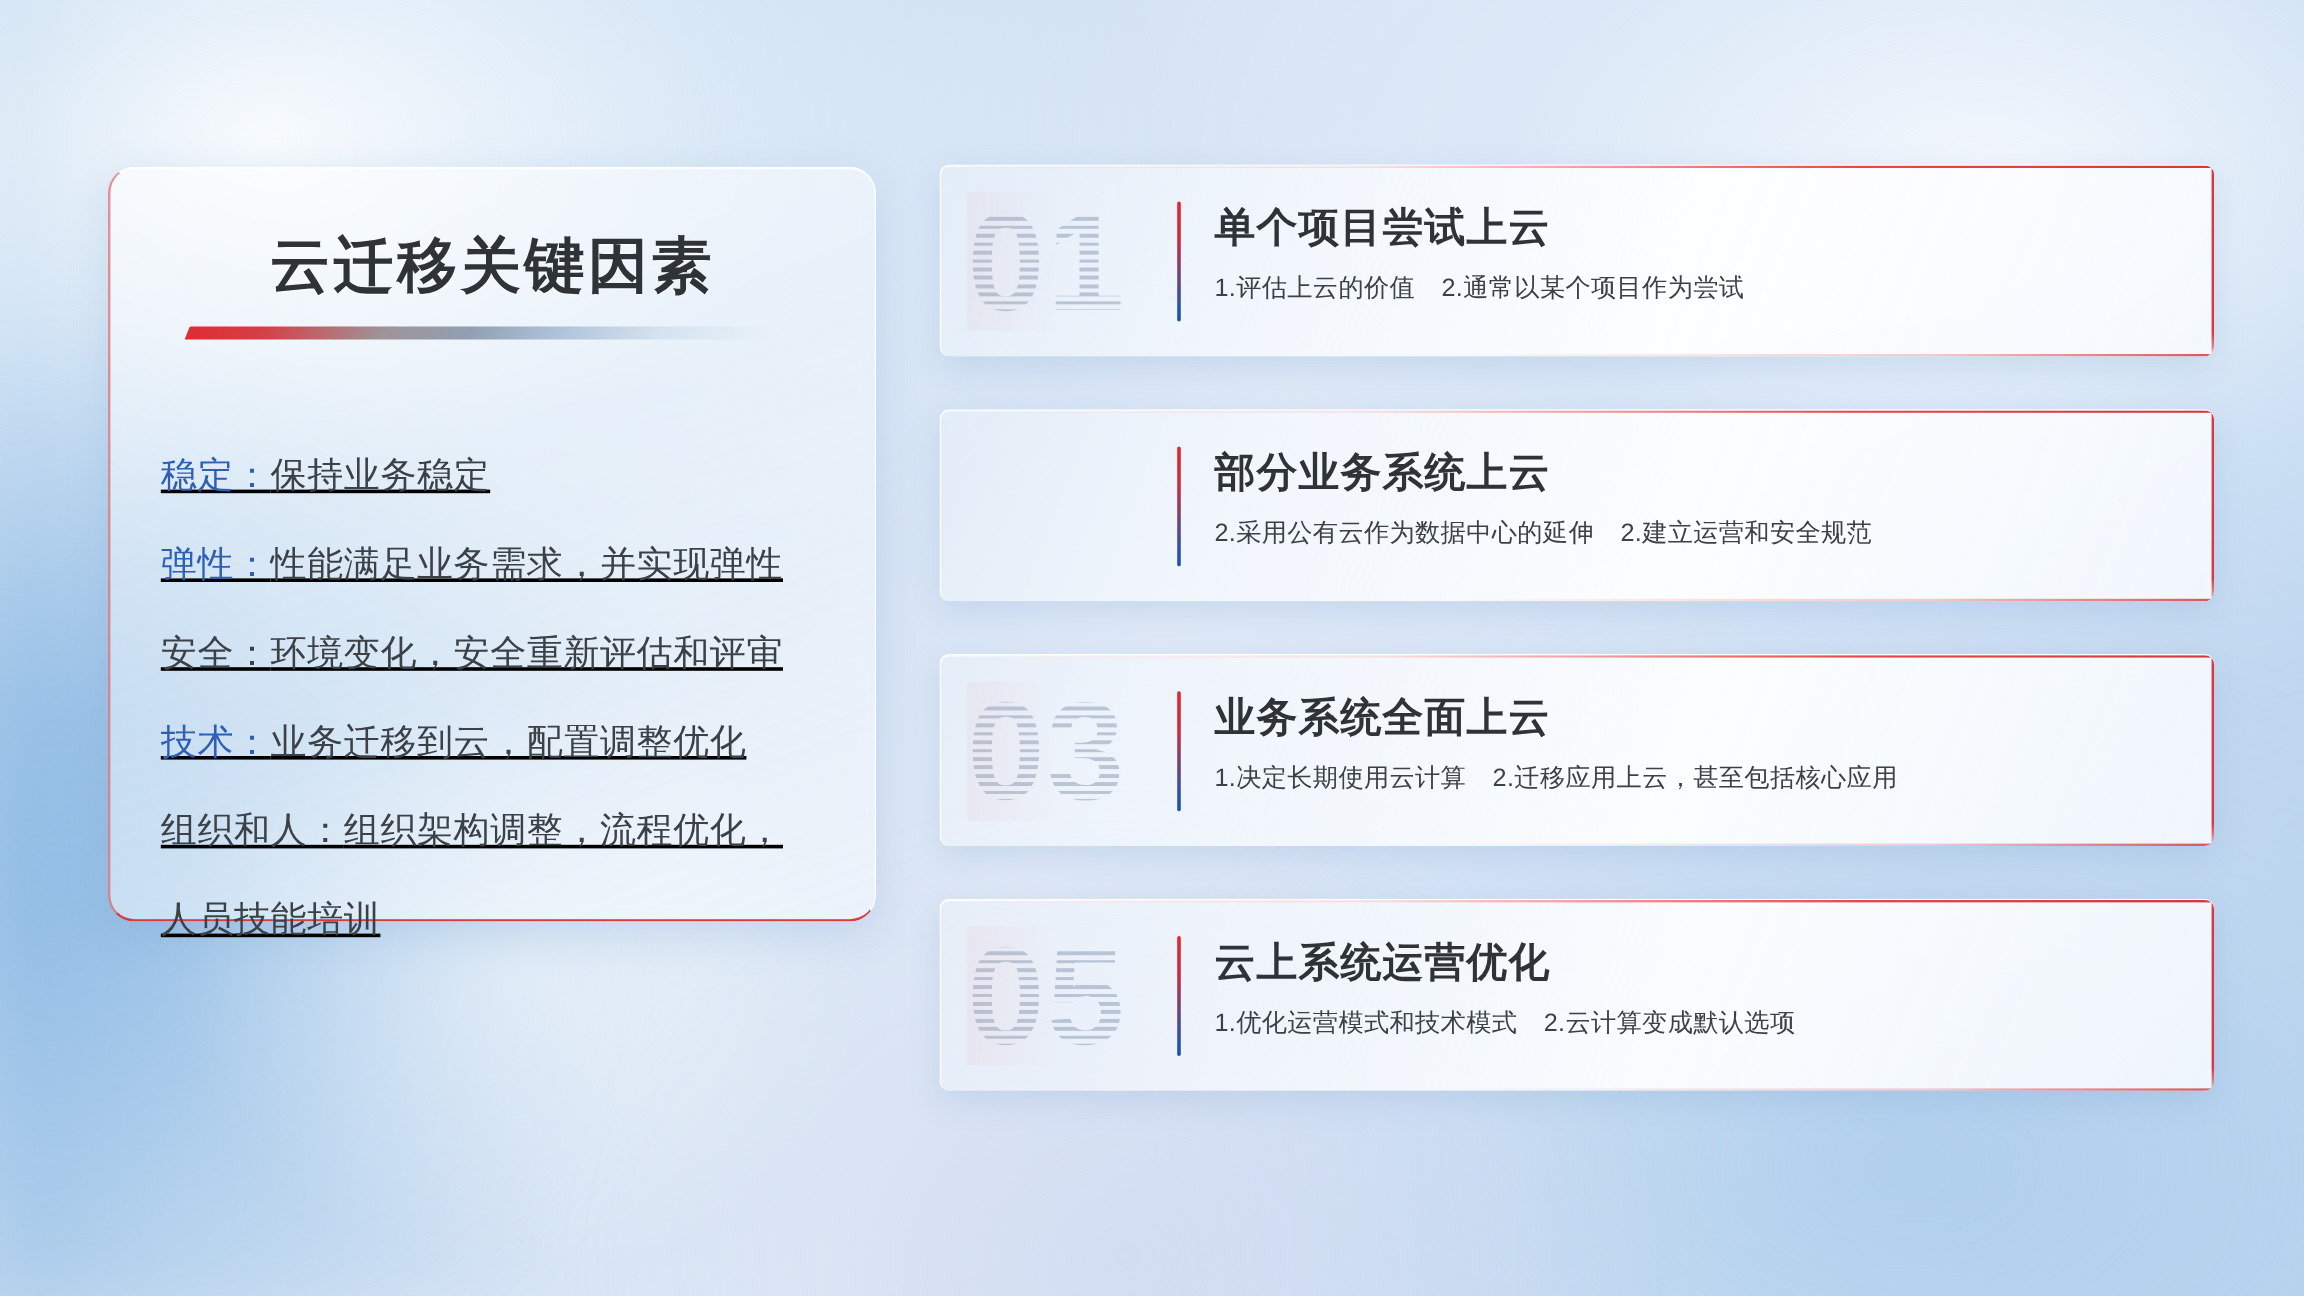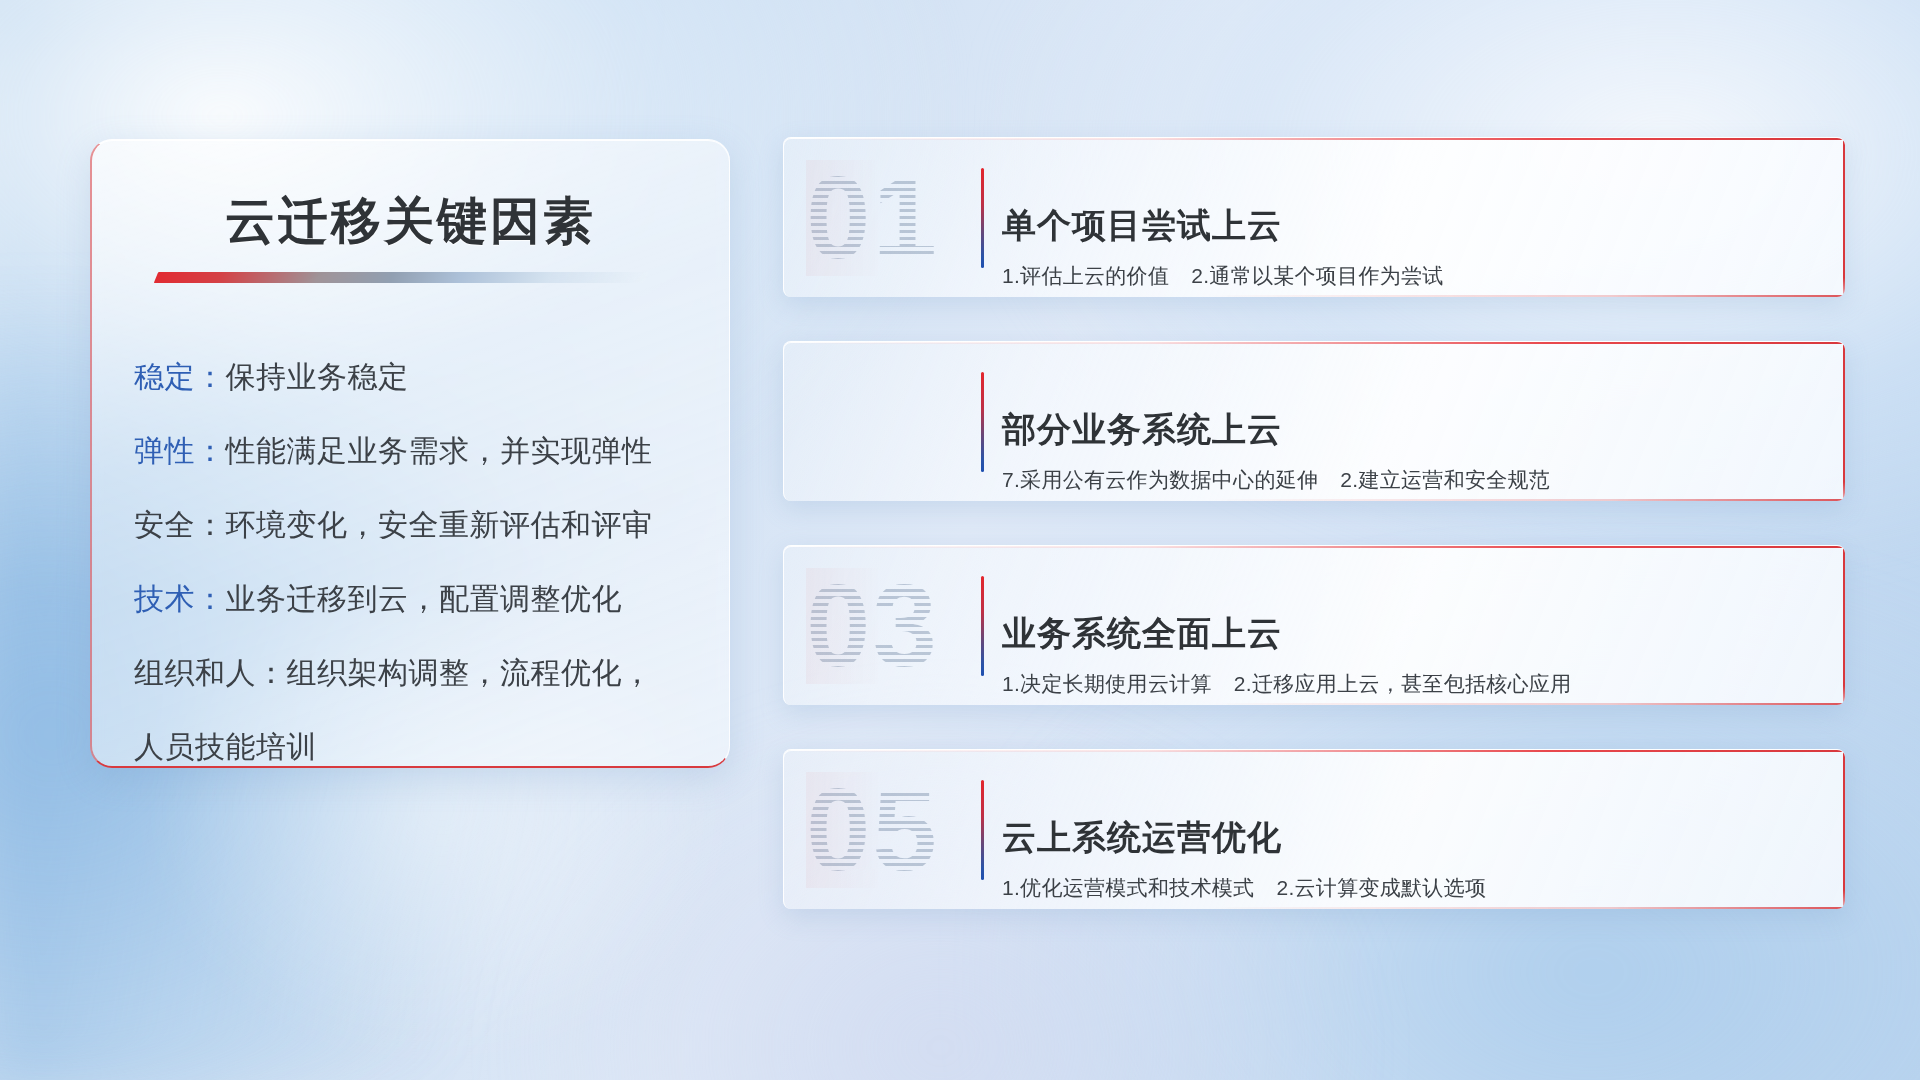--- a/index.html
+++ b/index.html
@@ -75,21 +75,21 @@
     text-shadow:0 1px 1px rgba(255,255,255,.8);
   }
   .panel-rule{
     position:absolute; left:64px; top:132px; width:490px; height:11px;
     background:linear-gradient(90deg,#e02028 0%, #d2373c 13%, #9a8d92 33%, #8c9aad 48%, #a9bdd6 62%, #d3e1ef 80%, rgba(235,243,250,.25) 100%);
     transform:skewX(-22deg);
     border-radius:1px;
     opacity:.95;
   }
   .panel-list{
-    position:absolute; left:42px; right:32px; top:200px;
+    position:absolute; left:42px; right:32px; top:220px;text-decoration:underline;
   }
   .panel-line{
     font-size:30px; line-height:74px; color:#3c4147;
     white-space:nowrap; letter-spacing:.5px;
   }
   .panel-line .lbl{ color:#2f5fb4; }
   .panel-line .lbl-dark{ color:#3c4147; }
 
   
   .cards{ position:absolute; left:783px; top:137px; width:1062px; }
@@ -139,21 +139,21 @@
     background:linear-gradient(90deg, rgba(216,56,61,.10) 0%, rgba(255,255,255,0) 60%);
     pointer-events:none;
   }
 
   .card-bar{
     position:absolute; left:197px; top:30px; width:3px; height:100px;
     background:linear-gradient(180deg,#e3262d 0%, #bf2f45 36%, #6b4676 62%, #2a53a8 88%, #1d4fb0 100%);
     border-radius:2px;
   }
   .card-body{
-    position:absolute; left:218px; top:28px; right:28px;margin-top:35px;
+    position:absolute; left:228px; top:28px; right:28px;
   }
   .card-title{
     font-size:34px; font-weight:bold; color:#2f3337; letter-spacing:1px;
     line-height:48px; white-space:nowrap;
   }
   .card-sub{
     margin-top:12px;
     font-size:21px; color:#3c4147; letter-spacing:.3px;
     line-height:30px; white-space:nowrap;
   }
@@ -200,21 +200,21 @@
           <div class="card-sub"><span>1.评估上云的价值</span><span class="gap"></span><span>2.通常以某个项目作为尝试</span></div>
         </div>
       </div>
       <div class="card">
         <div class="edge-top"></div>
         <div class="edge-right"></div>
         <div class="edge-bottom"></div>
         <div class="card-bar"></div>
         <div class="card-body">
           <div class="card-title">部分业务系统上云</div>
-          <div class="card-sub"><span>7.采用公有云作为数据中心的延伸</span><span class="gap"></span><span>2.建立运营和安全规范</span></div>
+          <div class="card-sub"><span>2.采用公有云作为数据中心的延伸</span><span class="gap"></span><span>2.建立运营和安全规范</span></div>
         </div>
       </div>
       <div class="card">
         <div class="edge-top"></div>
         <div class="edge-right"></div>
         <div class="edge-bottom"></div>
         <div class="ghost-num">03</div>
         <div class="card-bar"></div>
         <div class="card-body">
           <div class="card-title">业务系统全面上云</div>

